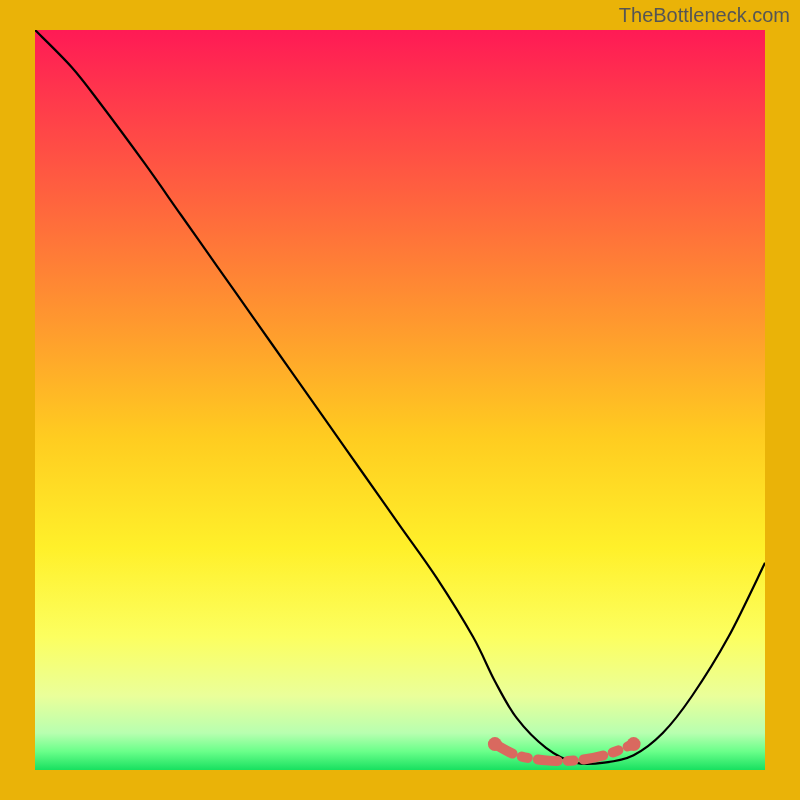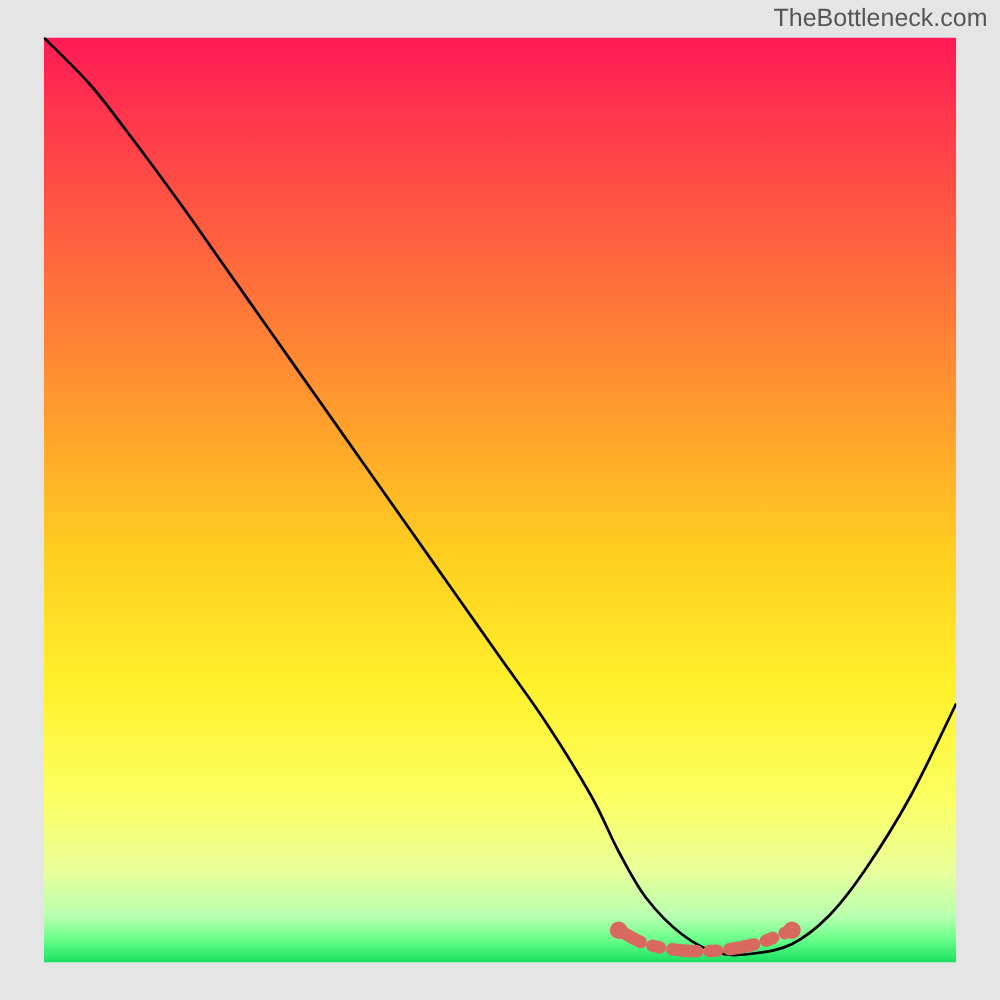--- a/index.html
+++ b/index.html
@@ -7,21 +7,21 @@
     padding: 0;
     width: 800px;
     height: 800px;
     background: #000;
     overflow: hidden;
   }
   .outer {
     position: relative;
     width: 800px;
     height: 800px;
-    background: #e5e5e5;
+    background: #eab308;
   }
   .watermark {
     position: absolute;
     top: 4px;
     right: 10px;
     font-family: Arial, Helvetica, sans-serif;
     font-size: 20px;
     color: #555;
     letter-spacing: 0px;
     z-index: 10;

